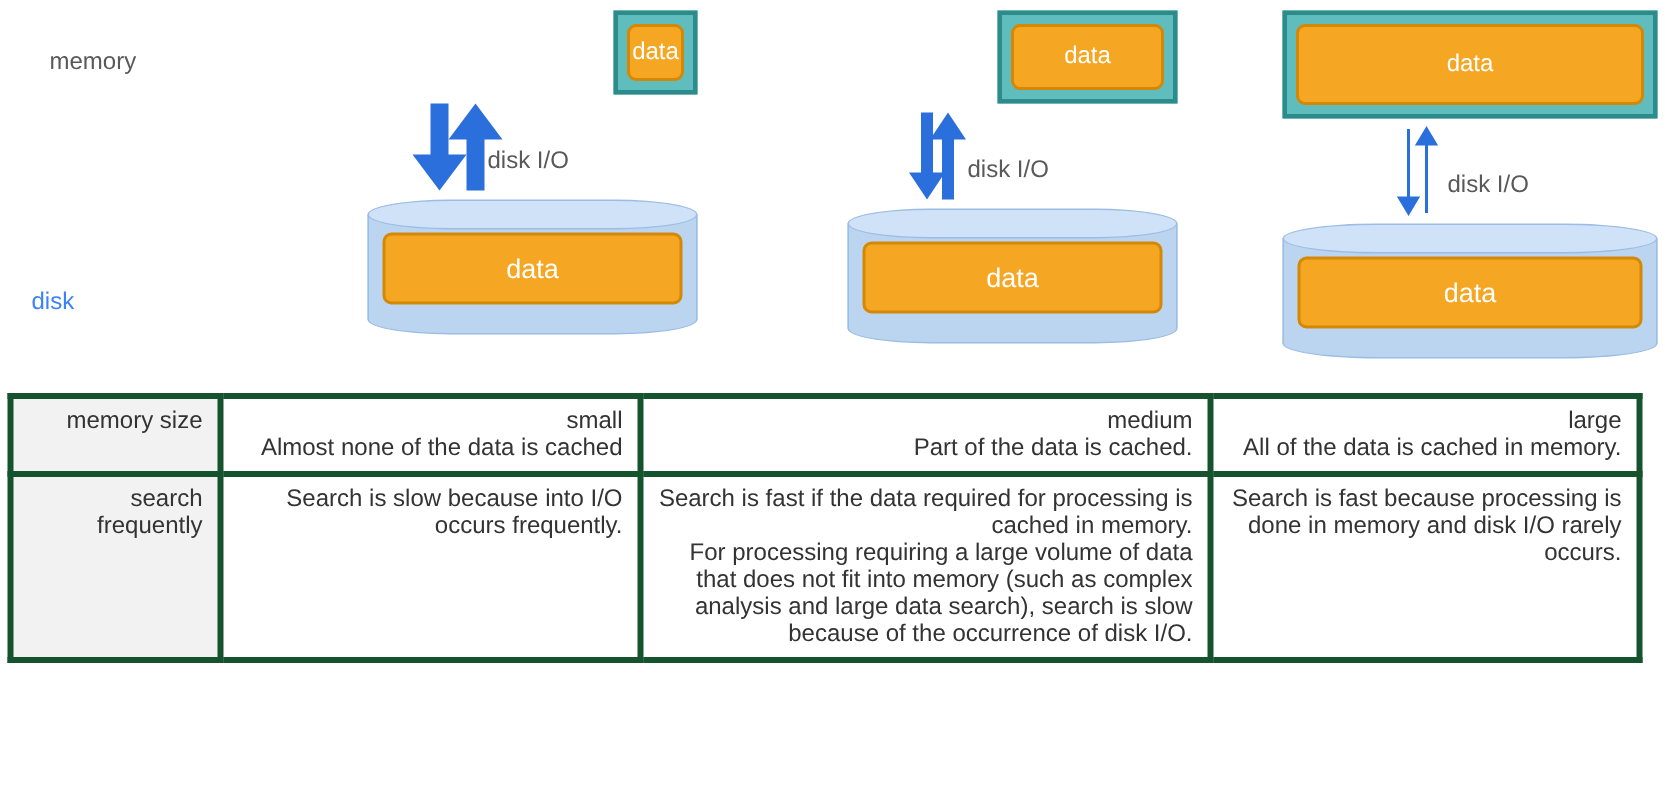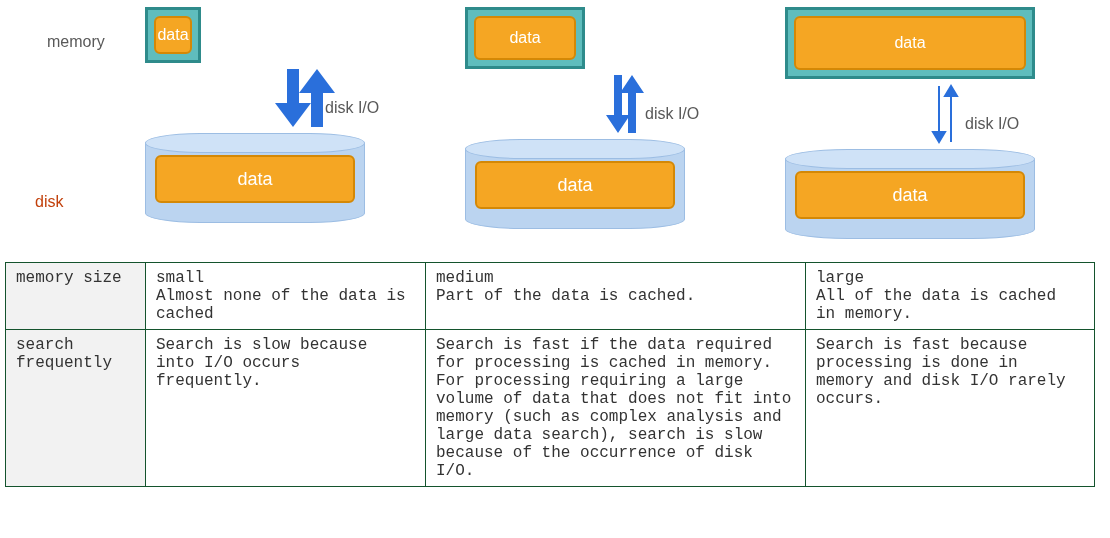--- a/index.html
+++ b/index.html
@@ -16,39 +16,39 @@
       height: 245px;
       position: relative;
     }
     .row-labels {
       width: 140px;
       position: relative;
     }
     .label-memory {
       position: absolute;
       top: 28px;
-      left: 42px;
+      left: 28px;
       color: #595959;
     }
     .label-disk {
       position: absolute;
       top: 188px;
-      left: 30px;
-      color: #c2410c;
+      left: 16px;
+      color: #3b82f6;
     }
     .columns {
       flex: 1;
       display: flex;
     }
     .col {
       flex: 1;
       position: relative;
       display: flex;
       flex-direction: column;
-      align-items: flex-start;
+      align-items: flex-end;
     }
     .mem-box {
       border: 3px solid #2E8B8B;
       background: #5FBDBD;
       display: flex;
       align-items: center;
       justify-content: center;
       padding: 6px;
     }
     .mem-small { width: 56px; height: 56px; margin-top: 2px; }
@@ -134,26 +134,25 @@
     }
 
     table.info {
       width: 1090px;
       border-collapse: collapse;
       margin-top: 12px;
       font-size: 16px;
       color: #333;
     }
     table.info th, table.info td {
-      border: 1px solid #14532d;
+      border: 4px solid #14532d;
       padding: 6px 10px;
-      text-align: left;
+      text-align: right;
       vertical-align: top;
       font-weight: normal;
-      font-family: Liberation Mono, monospace;
     }
     table.info th {
       background: #f2f2f2;
       width: 140px;
     }
     .col-w { width: 280px; }
     .col-m { width: 380px; }
   </style>
 </head>
 <body>

